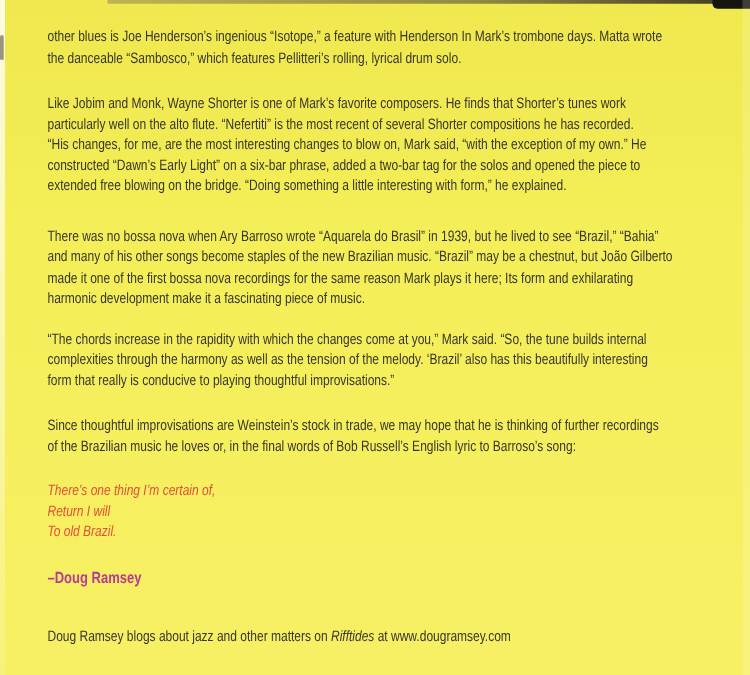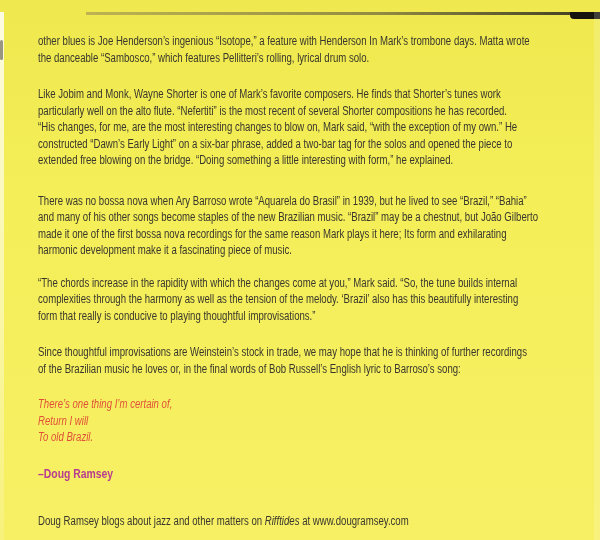--- a/index.html
+++ b/index.html
@@ -8,21 +8,21 @@
     --lyric:#e05038;
     --sig:#b73b90;
   }
   html,body{margin:0;padding:0;}
   body{
     width:600px;height:540px;overflow:hidden;position:relative;
     background:linear-gradient(180deg,#efe84e 0%,var(--bg) 35%,#f7f065 100%);
     font-family:"Liberation Sans","DejaVu Sans",sans-serif;
     color:var(--ink);
   }
-  .page{position:absolute;inset:0;margin-top:12px;}
+  .page{position:absolute;inset:0;}
   
   .edge-left{position:absolute;left:0;top:0;bottom:0;width:4px;
     background:linear-gradient(180deg,rgba(255,255,252,.85),rgba(255,255,250,.45) 60%,rgba(255,255,250,.15));}
   .smudge-left{position:absolute;left:0;top:28px;width:3px;height:20px;background:rgba(70,68,56,.55);border-radius:2px;}
   .edge-top{position:absolute;top:0;left:86px;right:28px;height:3px;
     background:linear-gradient(90deg,rgba(150,135,85,.55),rgba(95,90,60,.65) 60%,rgba(40,38,30,.85));}
   .corner-mark{position:absolute;top:0;right:0;width:30px;height:7px;background:#15140f;border-bottom-left-radius:4px;}
   .edge-right{position:absolute;top:0;right:0;bottom:0;width:6px;background:rgba(255,255,240,.18);}
   
   .content{

